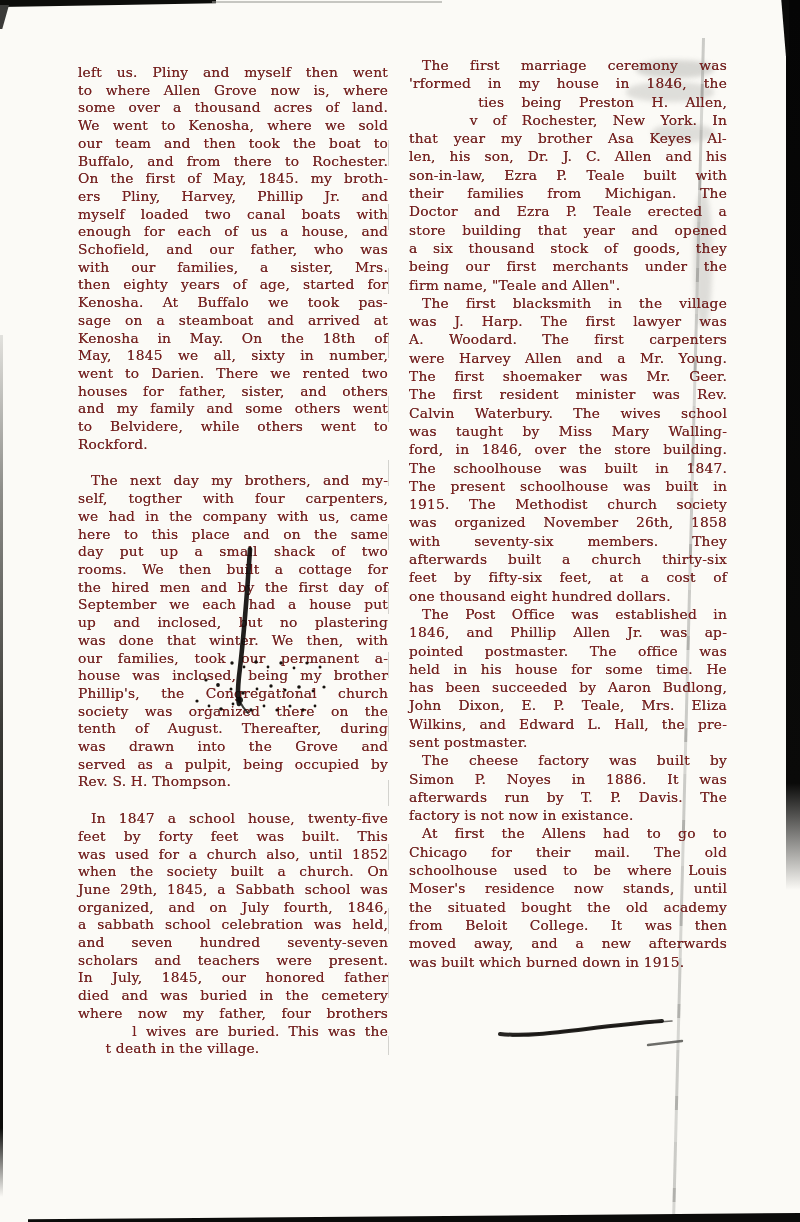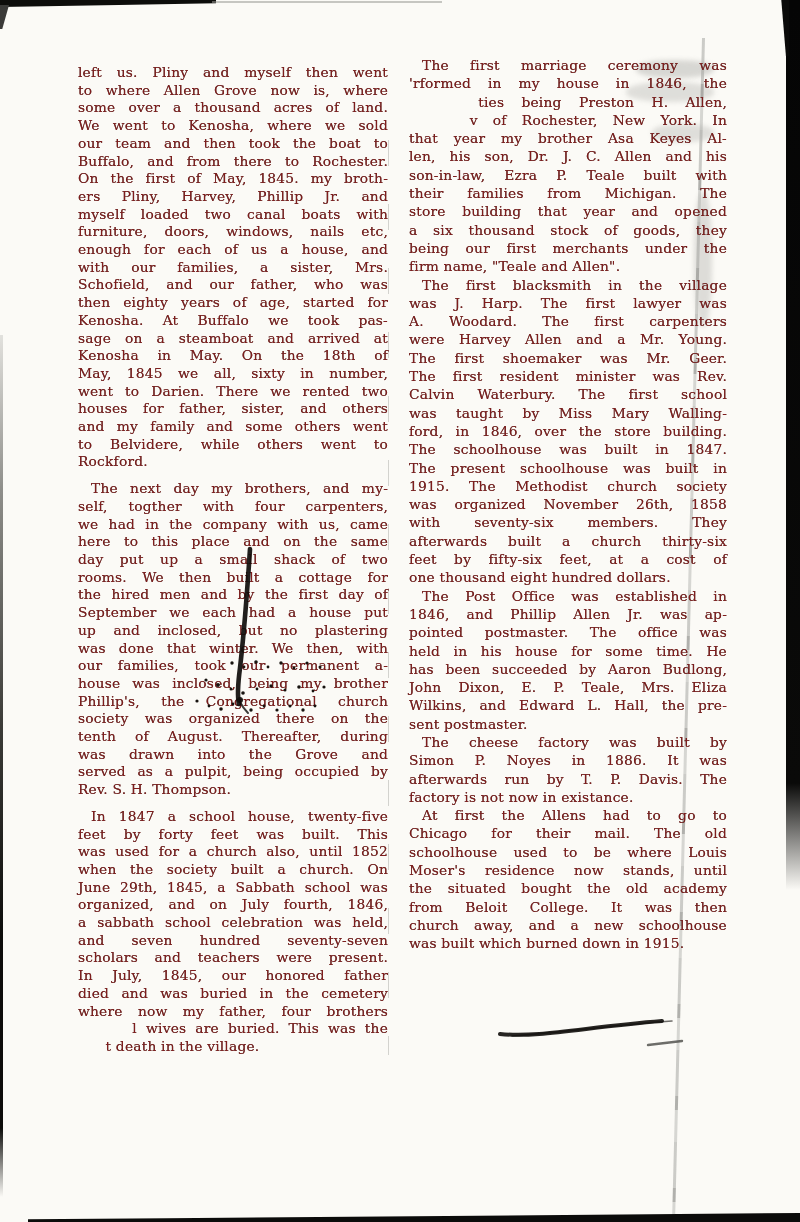--- a/index.html
+++ b/index.html
@@ -12,21 +12,21 @@
   
   .col{
     position:absolute;
     color:#7f1d1d;
     font-size:13.8px;
     letter-spacing:.2px;
     text-shadow:0 0 .5px rgba(40,32,24,.75);
   }
   .col-left{left:78px;top:64px;width:310px;line-height:17.7px;}
   .col-right{left:393px;top:56px;width:318px;line-height:18.3px;margin-left:16px;}
-  .col-left .para + .para{margin-top:9px;}
+  .col-left .para + .para{margin-top:19px;}
   .para.indent .line:first-child{text-indent:13px;}
   .line{
     text-align:justify;
     text-align-last:justify;
     white-space:normal;
     height:inherit;
   }
   .line.last{text-align-last:left;}
   
   .art{position:absolute;pointer-events:none;}
@@ -78,24 +78,23 @@
       <div class="para">
         <div class="line">left us.  Pliny and myself then went</div>
         <div class="line">to where Allen Grove now is, where</div>
         <div class="line">some over a thousand acres of land.</div>
         <div class="line">We went to Kenosha, where we sold</div>
         <div class="line">our team and then took the boat to</div>
         <div class="line">Buffalo, and from there to Rochester.</div>
         <div class="line">On the first of May, 1845. my broth-</div>
         <div class="line">ers Pliny, Harvey, Phillip Jr. and</div>
         <div class="line">myself loaded two canal boats with</div>
-        <div class="line">furniture, doors, windows, nails etc,</div>
         <div class="line">enough for each of us a house, and</div>
+        <div class="line">Schofield, and our father, who was</div>
         <div class="line">with our families, a sister, Mrs.</div>
-        <div class="line">Schofield, and our father, who was</div>
         <div class="line">then eighty years of age, started for</div>
         <div class="line">Kenosha.  At Buffalo we took pas-</div>
         <div class="line">sage on a steamboat and arrived at</div>
         <div class="line">Kenosha in May.  On the 18th of</div>
         <div class="line">May, 1845 we all, sixty in number,</div>
         <div class="line">went to Darien.  There we rented two</div>
         <div class="line">houses for father, sister, and others</div>
         <div class="line">and my family and some others went</div>
         <div class="line">to Belvidere, while others went to</div>
         <div class="line last">Rockford.</div>
@@ -140,33 +139,34 @@
   <div class="col col-right">
       <div class="para indent">
         <div class="line">The first marriage ceremony was</div>
         <div class="line">'rformed in my house in 1846, the</div>
         <div class="line">&nbsp;&nbsp;&nbsp;&nbsp;ties being Preston H. Allen,</div>
         <div class="line">&nbsp;&nbsp;&nbsp;&nbsp;v of Rochester, New York.  In</div>
         <div class="line">that year my brother Asa Keyes Al-</div>
         <div class="line">len, his son, Dr. J. C. Allen and his</div>
         <div class="line">son-in-law, Ezra P. Teale built with</div>
         <div class="line">their families from Michigan.  The</div>
+        <div class="line">Doctor and Ezra P. Teale erected a</div>
         <div class="line">store building that year and opened</div>
         <div class="line">a six thousand stock of goods, they</div>
         <div class="line">being our first merchants under the</div>
         <div class="line last">firm name, "Teale and Allen".</div>
       </div>
       <div class="para indent">
         <div class="line">The first blacksmith in the village</div>
         <div class="line">was J. Harp.  The first lawyer was</div>
         <div class="line">A. Woodard.  The first carpenters</div>
         <div class="line">were Harvey Allen and a Mr. Young.</div>
         <div class="line">The first shoemaker was Mr. Geer.</div>
         <div class="line">The first resident minister was Rev.</div>
-        <div class="line">Calvin Waterbury.  The first school</div>
+        <div class="line">Calvin Waterbury.  The wives school</div>
         <div class="line">was taught by Miss Mary Walling-</div>
         <div class="line">ford, in 1846, over the store building.</div>
         <div class="line">The schoolhouse was built in 1847.</div>
         <div class="line">The present schoolhouse was built in</div>
         <div class="line">1915.  The Methodist church society</div>
         <div class="line">was organized November 26th, 1858</div>
         <div class="line">with seventy-six members.  They</div>
         <div class="line">afterwards built a church thirty-six</div>
         <div class="line">feet by fifty-six feet, at a cost of</div>
         <div class="line last">one thousand eight hundred dollars.</div>
@@ -187,21 +187,21 @@
         <div class="line">afterwards run by T. P. Davis.  The</div>
         <div class="line last">factory is not now in existance.</div>
       </div>
       <div class="para indent">
         <div class="line">At first the Allens had to go to</div>
         <div class="line">Chicago for their mail.  The old</div>
         <div class="line">schoolhouse used to be where Louis</div>
         <div class="line">Moser's residence now stands, until</div>
         <div class="line">the situated bought the old academy</div>
         <div class="line">from Beloit College.  It was then</div>
-        <div class="line">church away, and a new schoolhouse</div>
+        <div class="line">moved away, and a new afterwards</div>
         <div class="line last">was built which burned down in 1915.</div>
       </div>
     </div>
 
   <svg class="art ink-overlay" viewBox="0 0 800 1222" xmlns="http://www.w3.org/2000/svg">
     <g>
       <path d="M250,549 C247,595 243,642 240,668 C238,683 237,695 239,704" fill="none" stroke="#0e0c0a" stroke-width="4.6" stroke-linecap="round" opacity="0.92"></path>
       <circle cx="240" cy="700" r="3" fill="#0e0c0a" opacity="0.9"></circle>
       <path d="M240,702 C243,708 246,711 248,713" fill="none" stroke="#0e0c0a" stroke-width="2" stroke-linecap="round" opacity="0.8"></path>
     </g>

